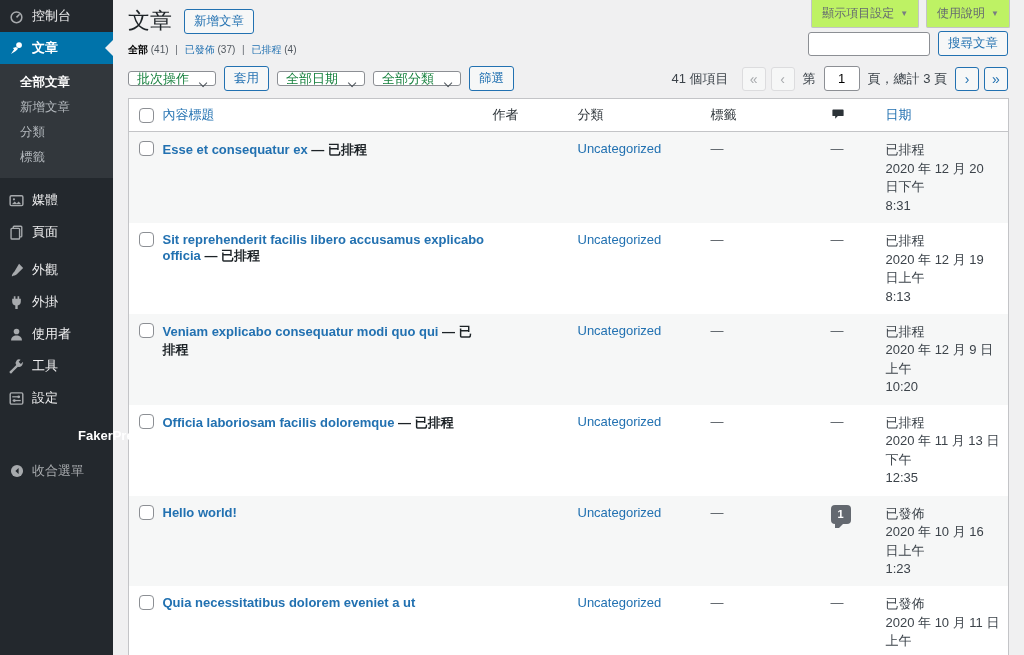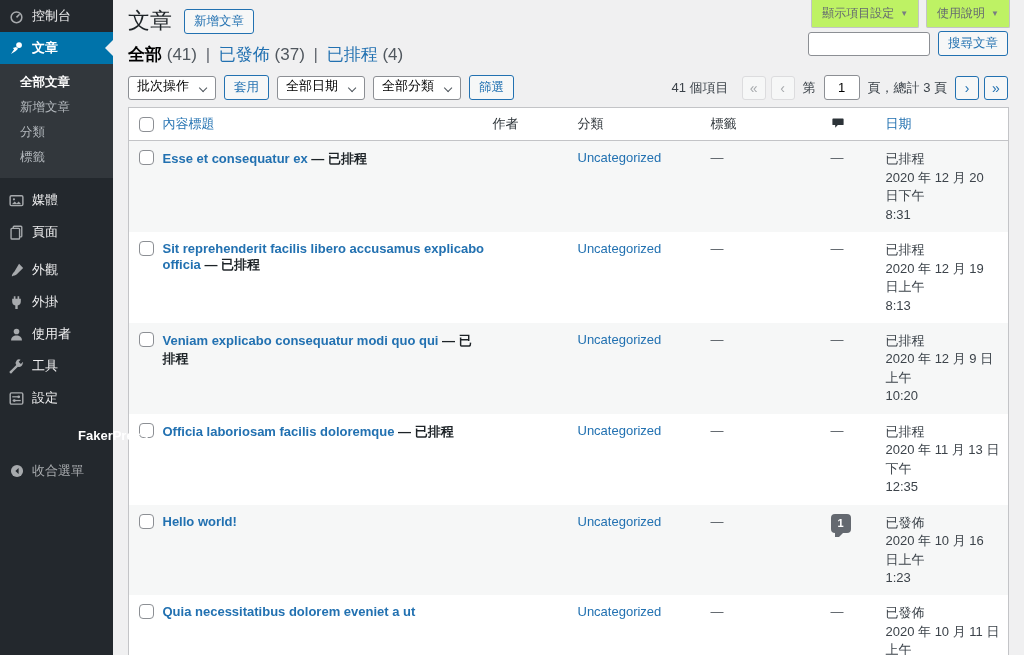--- a/index.html
+++ b/index.html
@@ -56,38 +56,38 @@
 
   .page-header { display: flex; align-items: center; gap: 12px; padding-top: 8px; }
   .page-title { font-size: 22px; font-weight: 400; color: #1d2327; line-height: 1.2; }
   .btn {
     display: inline-flex; align-items: center; justify-content: center;
     border: 1px solid #2271b1; color: #2271b1; background: #f6f7f7;
     border-radius: 3px; height: 25px; padding: 0 9px; font-size: 12.5px; cursor: pointer;
     font-family: "Liberation Sans", sans-serif;
   }
 
-  .subsubsub { margin-top: 9px; font-size: 17px; color: #646970; }
+  .subsubsub { margin-top: 9px; font-size: 10px; color: #646970; }
   .subsubsub .current-filter { color: #000; font-weight: 700; }
   .subsubsub a { color: #2271b1; }
   .subsubsub .count { color: #50575e; }
   .subsubsub .sep { margin: 0 4px; color: #646970; }
 
   .search-box { position: absolute; top: 31px; right: 16px; display: flex; gap: 8px; align-items: center; }
   .search-input {
     width: 122px; height: 24px; border: 1px solid #8c8f94; border-radius: 3px;
     background: #fff; padding: 0 6px; font-size: 13px; font-family: "Liberation Sans", sans-serif;
   }
 
   .tablenav { display: flex; justify-content: space-between; align-items: center; margin-top: 9px; margin-bottom: 7px; }
   .tablenav-left { display: flex; gap: 8px; align-items: center; }
   .wp-select {
-    height: 24px; border: 1px solid #8c8f94; border-radius: 3px; background: #fff;
-    padding: 0 26px 0 8px; display: inline-flex; align-items: flex-start;
-    font-size: 13px; color: #000000; position: relative; cursor: pointer;
+    height: 15px; border: 1px solid #8c8f94; border-radius: 3px; background: #fff;
+    padding: 0 26px 0 8px; display: inline-flex; align-items: center;
+    font-size: 13px; color: #15803d; position: relative; cursor: pointer;
   }
   .wp-select::after {
     content: ""; position: absolute; right: 9px; top: 8px;
     border: solid #50575e; border-width: 0 1.8px 1.8px 0; padding: 2.6px;
     transform: rotate(45deg);
   }
 
   .pagination { display: flex; align-items: center; gap: 5px; font-size: 13px; color: #3c434a; }
   .pg-total { margin-right: 8px; }
   .page-btn {

